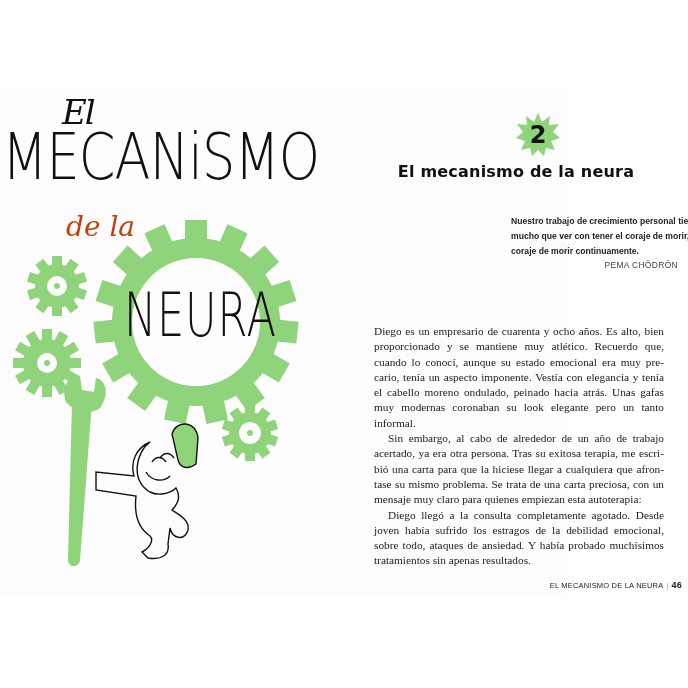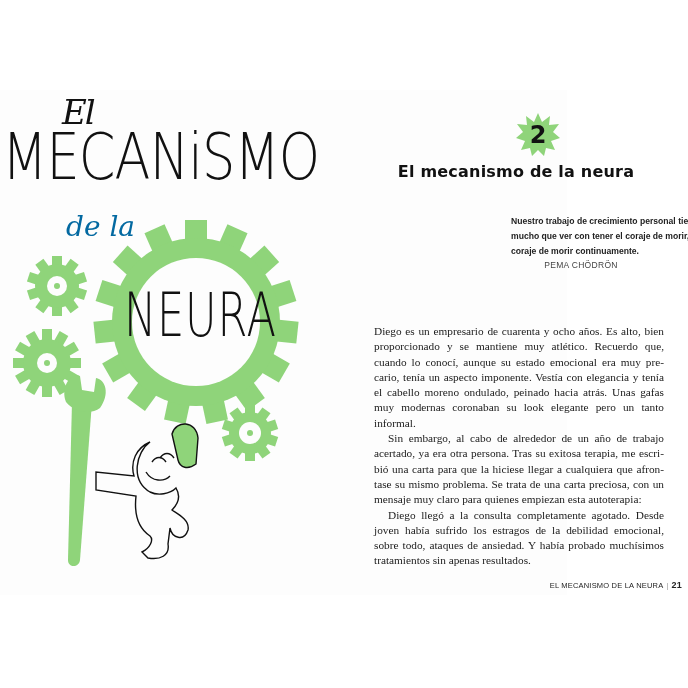--- a/index.html
+++ b/index.html
@@ -20,21 +20,21 @@
   }
   .hand-title {
     position: absolute; left: 2px; top: 30px;
     font-family: "DejaVu Sans", sans-serif; font-weight: 300;
     font-size: 64px; color: #111; letter-spacing: -1px;
     transform: scaleX(0.82); transform-origin: left top;
   }
   .hand-dela {
     position: absolute; left: 66px; top: 120px;
     font-family: "DejaVu Serif", serif; font-style: italic;
-    font-size: 28px; color: #0369a1;
+    font-size: 28px; color: #c2410c;
   }
   .hand-neura {
     position: absolute; left: 124px; top: 190px;
     font-family: "DejaVu Sans", sans-serif; font-weight: 300;
     font-size: 60px; color: #111; letter-spacing: 1px;
     transform: scaleX(0.72); transform-origin: left top;
   }
 
   .chapter-badge {
     position: absolute; left: 172px; top: 22px; width: 44px; height: 44px;
@@ -48,21 +48,21 @@
     position: absolute; left: 0; top: 72px; width: 344px; text-align: center;
     font-family: "DejaVu Sans", sans-serif; font-weight: bold; font-size: 16px; color: #111;
     letter-spacing: 0.2px;
   }
   .epigraph {
     position: absolute; left: 140px; top: 124px; width: 204px;
     font-family: "Liberation Sans", sans-serif; font-weight: bold; font-size: 8.6px;
     line-height: 15px; color: #222; margin-left: 27px;
   }
   .epigraph-author {
-    position: absolute; left: 140px; top: 170px; width: 194px; text-align: center;
+    position: absolute; left: 140px; top: 170px; width: 194px; text-align: right;
     font-family: "Liberation Sans", sans-serif; font-size: 8.5px; color: #444; letter-spacing: 0.3px;
   }
   .body-text {
     position: absolute; left: 30px; top: 206px; width: 290px;
     font-family: "Liberation Serif", serif; font-size: 11.3px; line-height: 15.3px;
     color: #1a1a1a; text-align: justify; hyphens: manual; margin-top: 28px;
   }
   .body-text p { margin: 0; }
   .body-text p.indent { text-indent: 14px; }
   .running-footer {
@@ -179,17 +179,17 @@
     <div class="epigraph">Nuestro trabajo de crecimiento personal tiene mucho que ver con tener el coraje de morir, el coraje de morir continuamente.</div>
     <div class="epigraph-author">PEMA CHÖDRÖN</div>
 
     <div class="body-text">
       <p>Diego es un empresario de cuarenta y ocho años. Es alto, bien proporcionado y se mantiene muy atlético. Recuerdo que, cuando lo conocí, aunque su estado emocional era muy pre­cario, tenía un aspecto imponente. Vestía con elegancia y te­nía el cabello moreno ondulado, peinado hacia atrás. Unas gafas muy modernas coronaban su look elegante pero un tanto informal.</p>
       <p class="indent">Sin embargo, al cabo de alrededor de un año de trabajo acertado, ya era otra persona. Tras su exitosa terapia, me escri­bió una carta para que la hiciese llegar a cualquiera que afron­tase su mismo problema. Se trata de una carta preciosa, con un mensaje muy claro para quienes empiezan esta autoterapia:</p>
       <p class="indent">Diego llegó a la consulta completamente agotado. Desde joven había sufrido los estragos de la debilidad emocional, sobre todo, ataques de ansiedad. Y había probado muchísi­mos tratamientos sin apenas resultados.</p>
     </div>
 
     <div class="running-footer">
-      <span>EL MECANISMO DE LA NEURA</span><span class="sep">|</span><span class="num">21</span>
+      <span>EL MECANISMO DE LA NEURA</span><span class="sep">|</span><span class="num">46</span>
     </div>
   </div>
 
 </div>
 
 </body></html>

